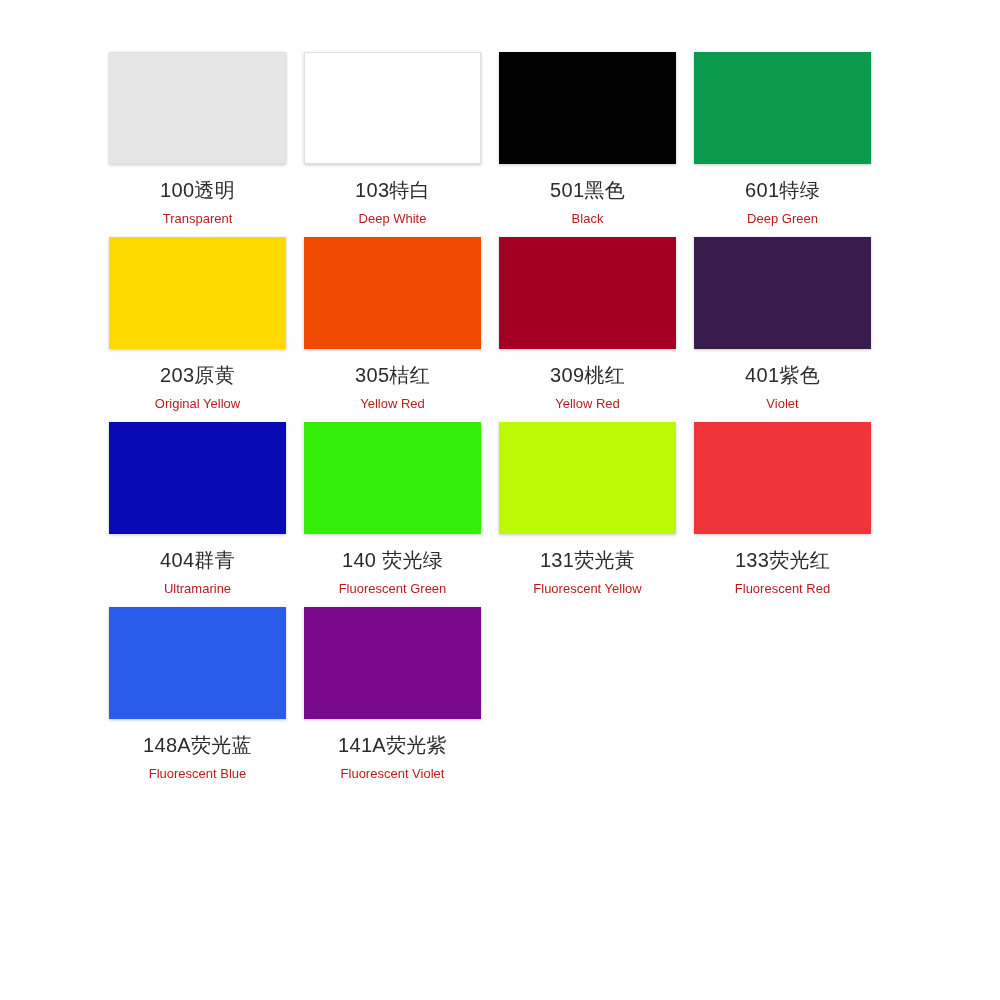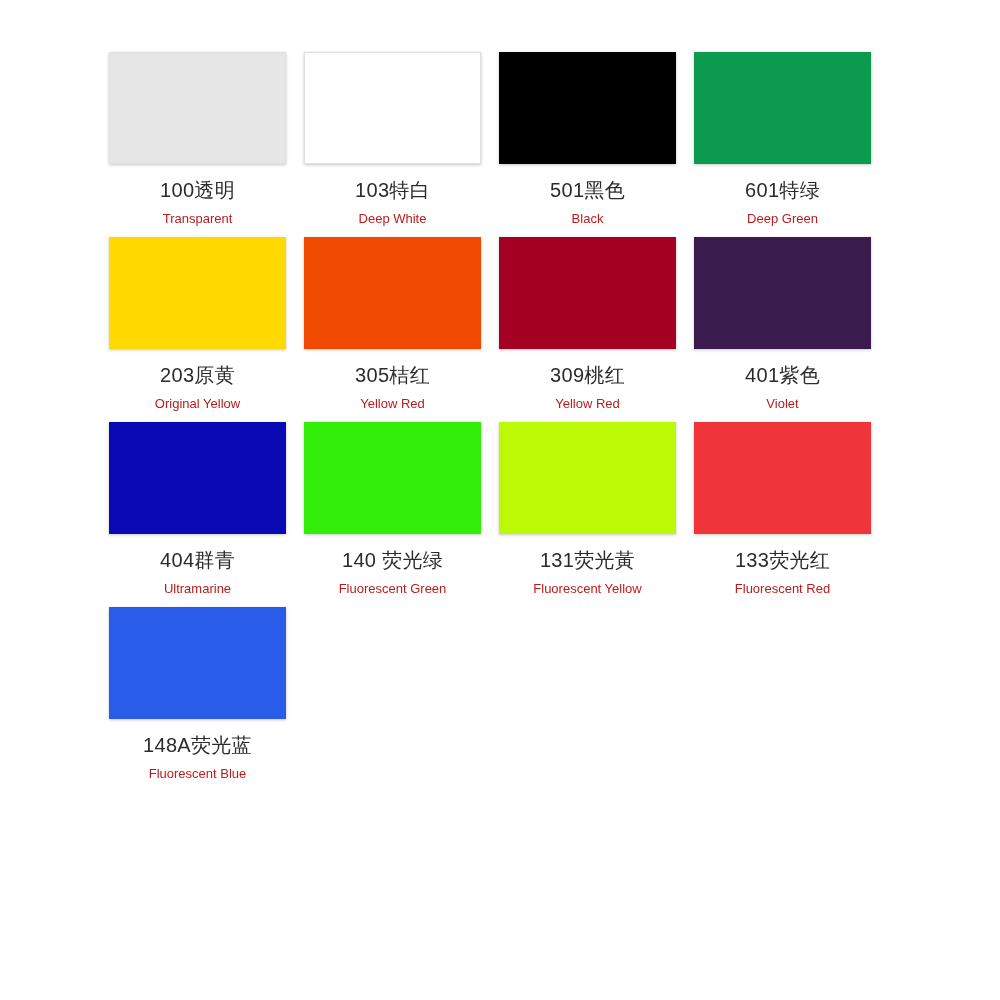--- a/index.html
+++ b/index.html
@@ -126,14 +126,19 @@
       <div class="swatch-cell">
         <div class="swatch-chip" style="background: rgb(240, 53, 58);"></div>
         <div class="swatch-name-cn">133荧光红</div>
         <div class="swatch-name-en">Fluorescent Red</div>
       </div>
       <div class="swatch-cell">
         <div class="swatch-chip" style="background: rgb(42, 92, 234);"></div>
         <div class="swatch-name-cn">148A荧光蓝</div>
         <div class="swatch-name-en">Fluorescent Blue</div>
       </div>
+      <div class="swatch-cell">
+        <div class="swatch-chip" style="background: rgb(122, 10, 140);"></div>
+        <div class="swatch-name-cn">141A荧光紫</div>
+        <div class="swatch-name-en">Fluorescent Violet</div>
+      </div>
     </div>
 </div>
 
 </body></html>

